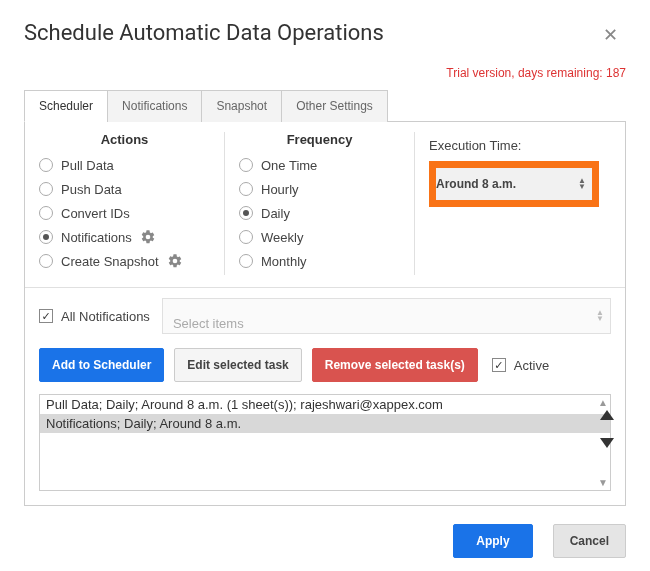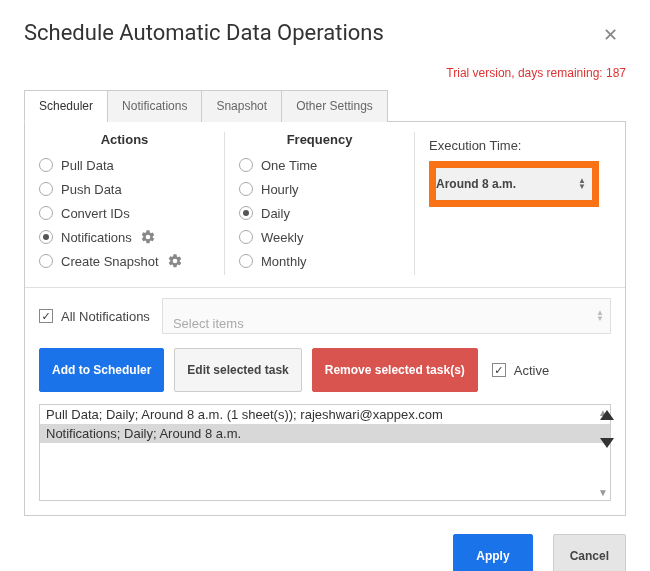--- a/index.html
+++ b/index.html
@@ -171,21 +171,21 @@
     position: relative;
     font-size: 13px;
   }
   .btn-row {
     display: flex;
     align-items: center;
     padding: 4px 14px 12px 14px;
     gap: 10px;
   }
   .btn {
-    height: 44px;
+    height: 34px;
     padding: 0 12px;
     border: 1px solid #ccc;
     background: #f5f5f5;
     color: #444;
     font-weight: bold;
     font-size: 12px;
     display: inline-flex;
     align-items: center;
     cursor: pointer;
     border-radius: 2px;

